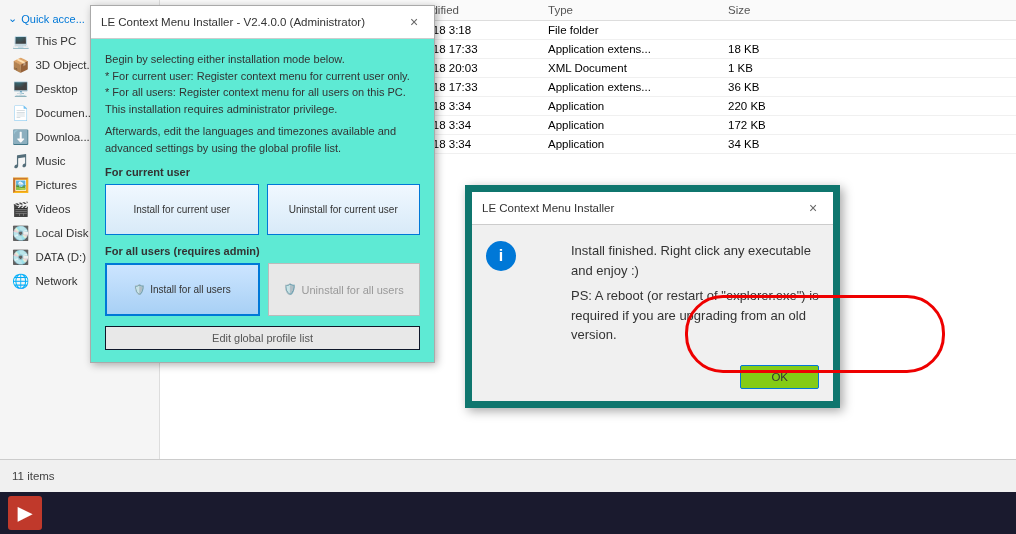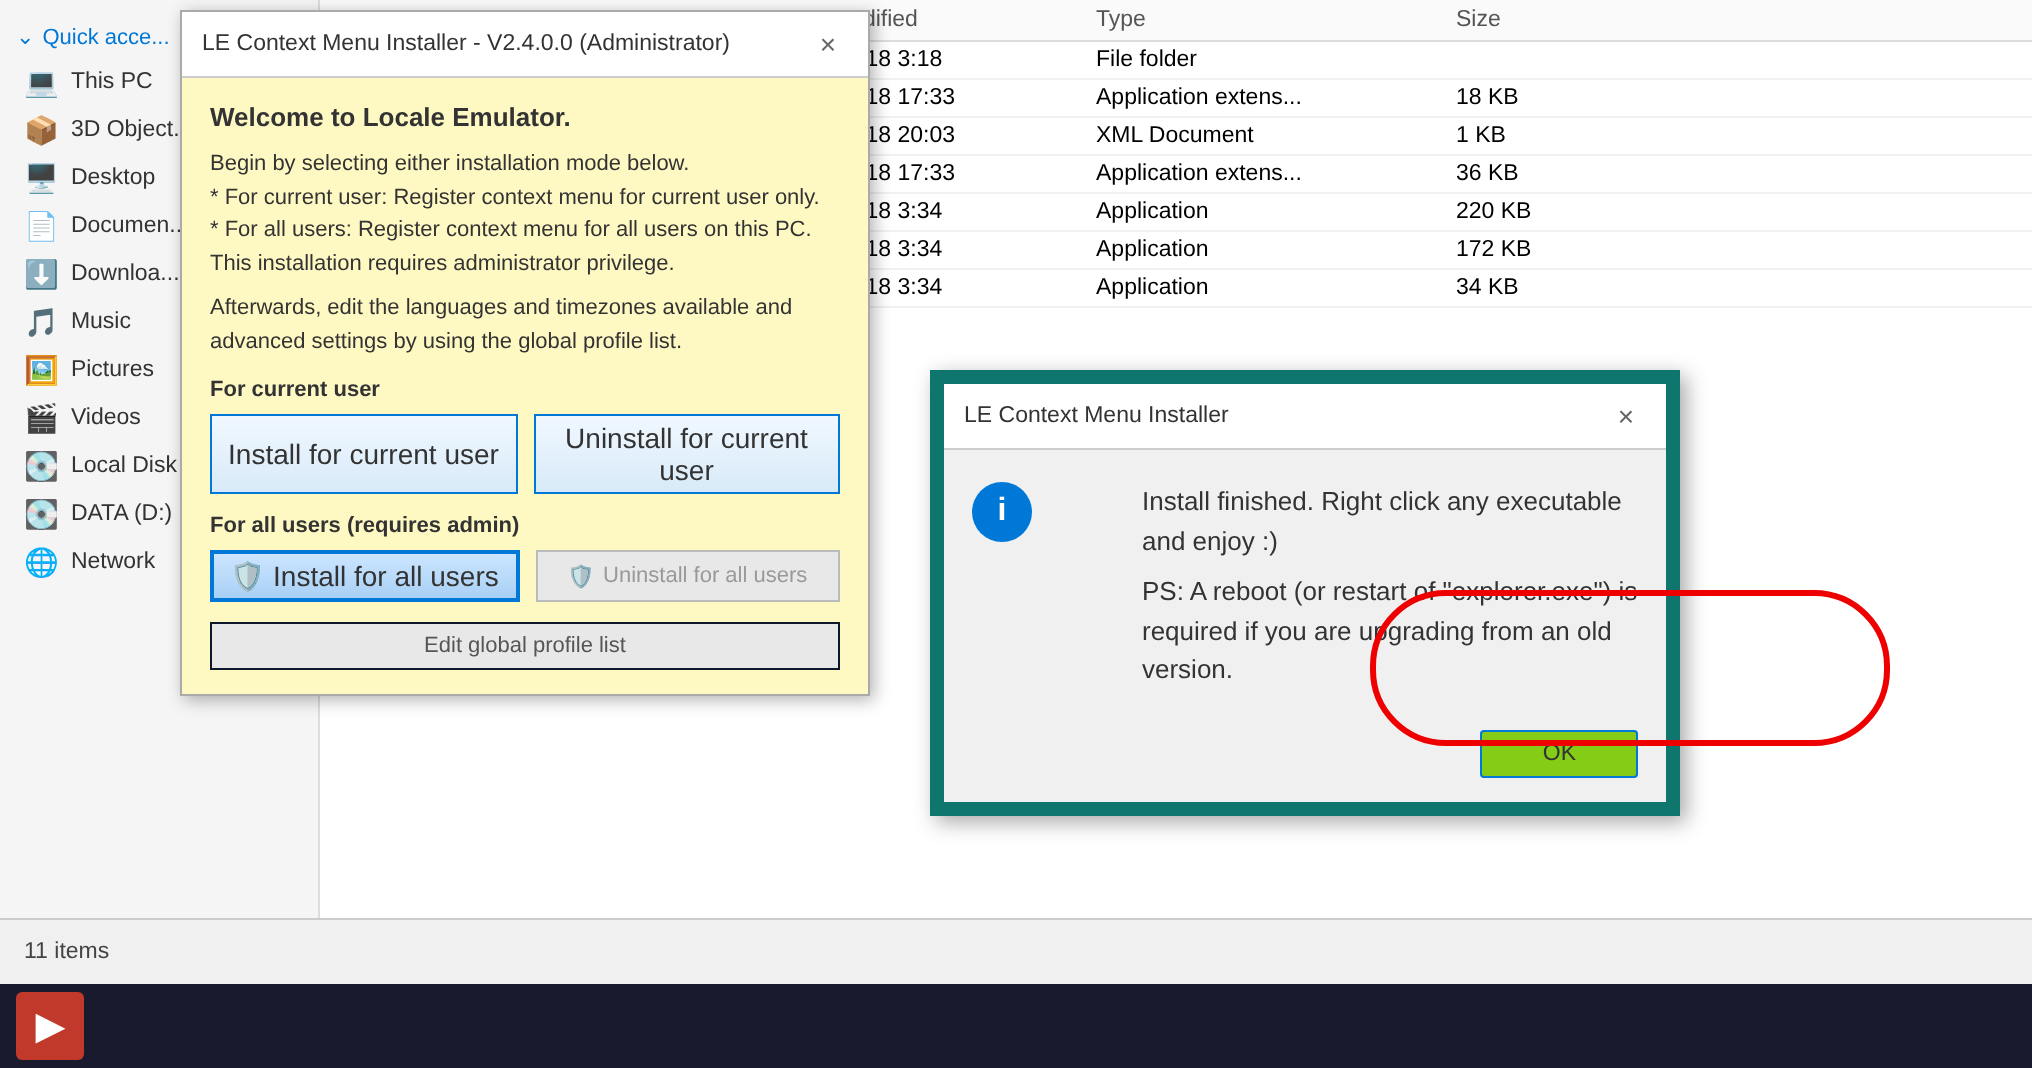--- a/index.html
+++ b/index.html
@@ -122,21 +122,21 @@
       align-items: center;
       justify-content: center;
     }
 
     
     .dialog-main {
       position: absolute;
       top: 5px;
       left: 90px;
       width: 345px;
-      background: #fef9c3;
+      background: #5eead4;
       border: 1px solid #aaa;
       box-shadow: 2px 2px 8px rgba(0,0,0,0.3);
       z-index: 10;
     }
     .dialog-titlebar {
       background: #fff;
       border-bottom: 1px solid #ccc;
       padding: 6px 10px;
       display: flex;
       align-items: center;
@@ -171,25 +171,25 @@
       color: #333;
       margin: 10px 0 6px 0;
     }
     .btn-row {
       display: flex;
       gap: 8px;
       margin-bottom: 6px;
     }
     .btn-install {
       flex: 1;
-      padding: 3px 8px;
+      padding: 19px 8px;
       background: linear-gradient(to bottom, #f0f8ff, #d8eaf8);
       border: 1px solid #0078d7;
       color: #333;
-      font-size: 14px;
+      font-size: 10px;
       cursor: pointer;
       display: flex;
       align-items: center;
       justify-content: center;
       gap: 4px;
     }
     .btn-install.active {
       background: linear-gradient(to bottom, #cce5ff, #a8d0f5);
       border: 2px solid #0078d7;
     }
@@ -405,21 +405,20 @@
     <span style="color:white;font-size:18px;font-weight:bold;">▶</span>
   </div>
 </div>
 
 <div class="dialog-main">
   <div class="dialog-titlebar">
     <span class="dialog-title-text">LE Context Menu Installer - V2.4.0.0 (Administrator)</span>
     <span class="dialog-close">×</span>
   </div>
   <div class="dialog-body">
-    <div style="font-size:13px;font-weight:bold;margin-bottom:8px;color:#333;">Welcome to Locale Emulator.</div>
     <p style="font-size:11px;color:#333;line-height:1.5;margin-bottom:6px;">
       Begin by selecting either installation mode below.<br>
       * For current user: Register context menu for current user only.<br>
       * For all users: Register context menu for all users on this PC. This installation requires administrator privilege.
     </p>
     <p style="font-size:11px;color:#333;line-height:1.5;margin-bottom:8px;">
       Afterwards, edit the languages and timezones available and advanced settings by using the global profile list.
     </p>
 
     <div class="section-label">For current user</div>

